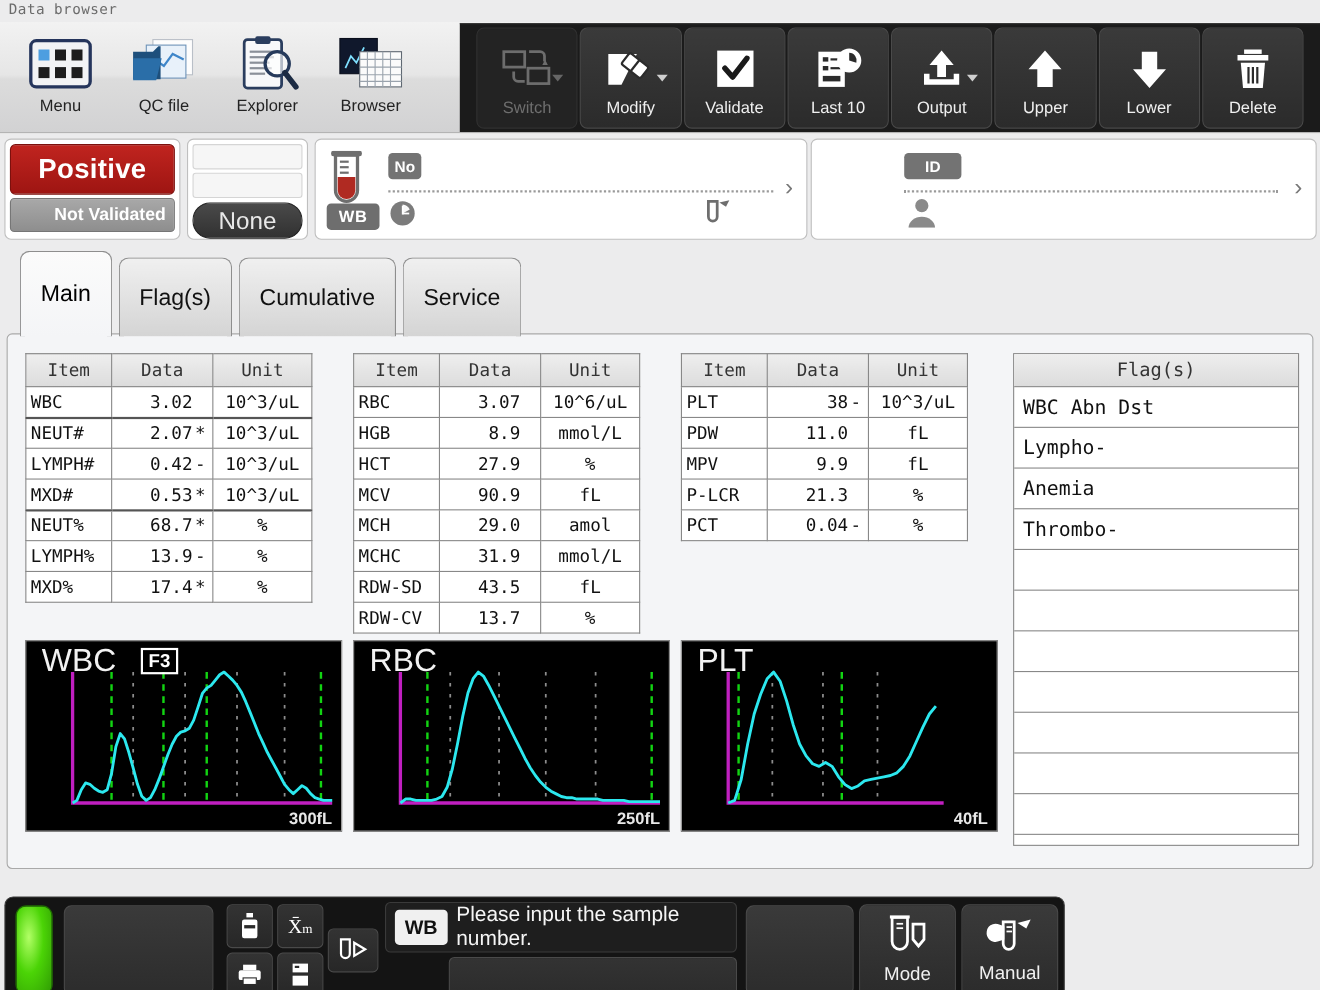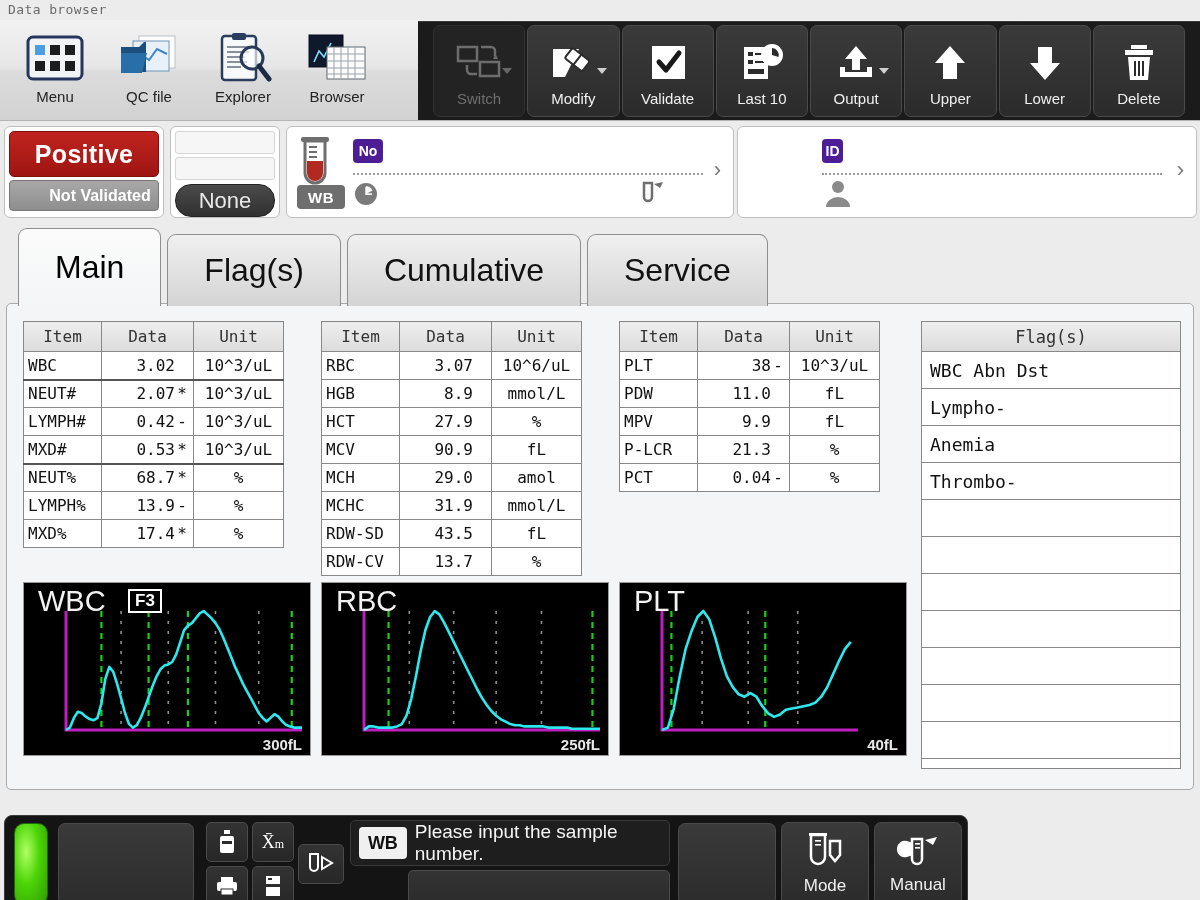--- a/index.html
+++ b/index.html
@@ -89,33 +89,33 @@
   .dotline { border-top: 2px dotted #9a9a9a; }
   .chev { color:#777; font-size:22px; font-weight:300; }
 
   .tube-wb { position:absolute; left:10px; top:10px; width:52px; height:72px; }
   .wbtag {
     position:absolute; left:0; bottom:0; width:48px; height:24px;
     background:#6e6e6e; border-radius:4px; color:#fff; font-size:15px; font-weight:bold;
     display:flex; align-items:center; justify-content:center; letter-spacing:.5px;
   }
   .notag {
-    position:absolute; width:30px; height:24px; background:#4c1d95; border-radius:4px;
+    position:absolute; width:30px; height:24px; background:#737373; border-radius:4px;
     color:#fff; font-size:14px; font-weight:bold; display:flex; align-items:center; justify-content:center;
   }
 
   
   .tabs { position:absolute; left:18px; top:226px; height:80px; display:flex; align-items:flex-end; z-index:4; }
   .tab {
-    height: 72px; padding: 0 36px; margin-right: 6px;
+    height: 72px; padding: 0 18px; margin-right: 6px;
     border: 1px solid #8e8e8e; border-bottom: none;
     border-radius: 9px 9px 0 0;
     background: linear-gradient(to bottom,#f0f0f0,#d4d4d4);
     display: flex; align-items: center; justify-content: center;
-    font-size: 32px; color: #111; cursor: pointer;
+    font-size: 21px; color: #111; cursor: pointer;
   }
   .tab.active {
     background: linear-gradient(to bottom,#fbfbfb,#f4f5f7);
     height: 78px; color:#000;
   }
 
   
   .content {
     position:absolute; left:6px; top:303px; width:1188px; height:487px;
     background:#f4f5f7; border:1px solid #a9a9a9; border-radius:5px;
@@ -440,21 +440,21 @@
       <span style="position:absolute;right:66px;top:54px;">
         <svg width="28" height="26" viewBox="0 0 28 26">
           <path d="M5 2 h8 v14 a4 4 0 0 1 -8 0 z" fill="none" stroke="#6e6e6e" stroke-width="2.5"></path>
           <path d="M15 3 l9 -2 l-3 6 z" fill="#6e6e6e"></path>
         </svg>
       </span>
       <span class="chev" style="position:absolute;right:12px;top:30px;">›</span>
     </div>
 
     <div class="card st-id">
-      <span class="notag" style="left:84px; top:12px; width:21px;">ID</span>
+      <span class="notag" style="left:84px; top:12px; width:52px;">ID</span>
       <div class="dotline" style="position:absolute; left:84px; top:46px; width:340px;"></div>
       <span style="position:absolute;left:126px;top:14px;font-size:16px;color:#333;"></span>
       <span style="position:absolute;left:86px;top:52px;">
         <svg width="28" height="28" viewBox="0 0 28 28">
           <circle cx="14" cy="8" r="6" fill="#8a8a8a"></circle>
           <path d="M2 28 a12 10 0 0 1 24 0 z" fill="#8a8a8a"></path>
         </svg>
       </span>
       <span style="position:absolute;left:126px;top:58px;font-size:15px;color:#444;"></span>
       <span class="chev" style="position:absolute;right:12px;top:30px;">›</span>

